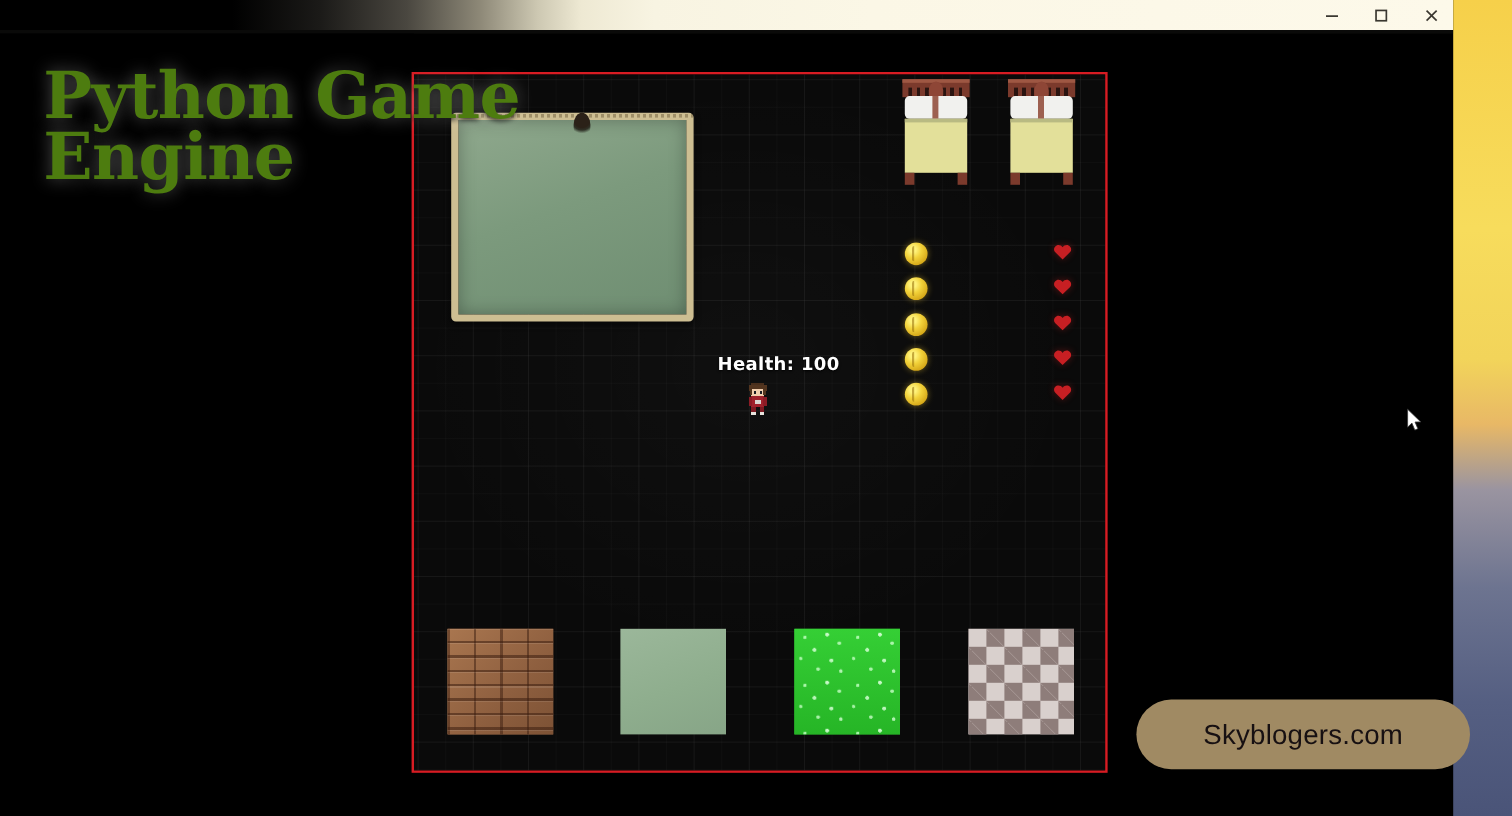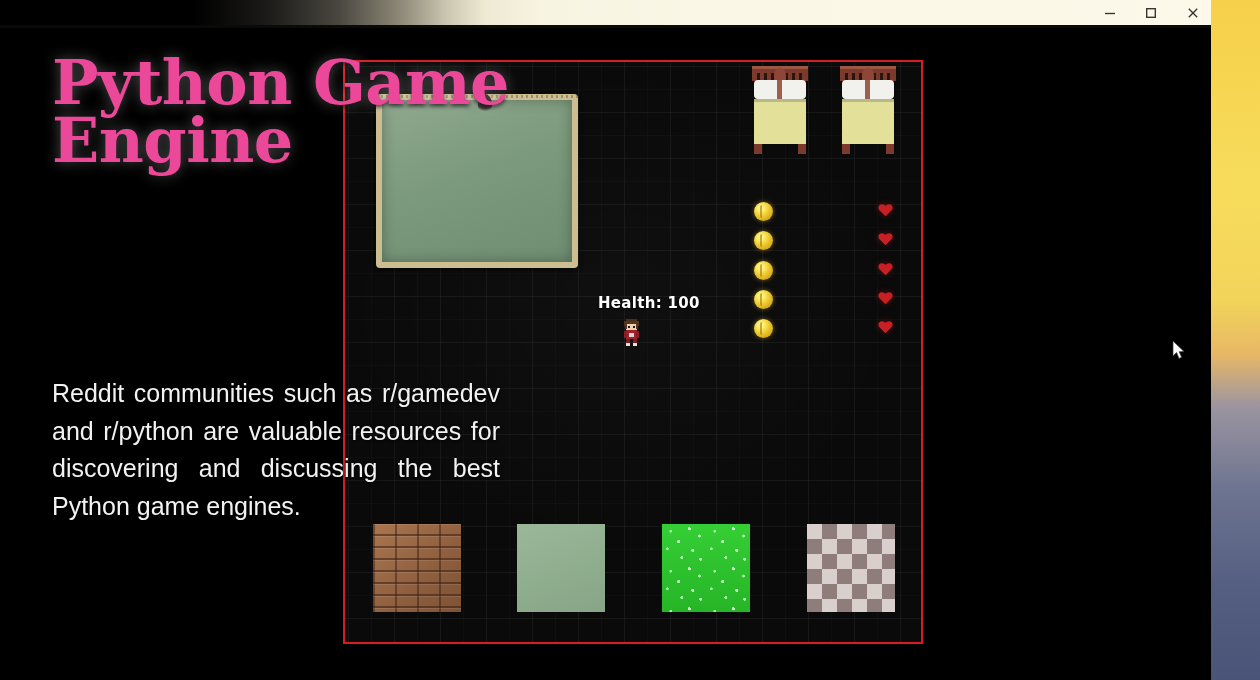--- a/index.html
+++ b/index.html
@@ -88,29 +88,29 @@
   #leftpanel {
     position: absolute;
     left: 0; top: 28px;
     width: 345px;
     height: 652px;
     background: #000;
   }
 
   #hero-title {
     position: absolute;
-    left: 52px;
+    left: 36px;
     top: 54px;
     width: 560px;
     font-family: "DejaVu Serif", serif;
     font-weight: 700;
-    font-size: 62px;
+    font-size: 54px;
     line-height: 0.94;
     letter-spacing: -0.5px;
-    color: #ec4899;
+    color: #4d7c0f;
     text-shadow: 0 0 14px rgba(255,255,255,0.30),
                  0 2px 4px rgba(0,0,0,0.85);
     white-space: pre-line;
     z-index: 40;
     pointer-events: none;
   }
 
   #hero-body {
     position: absolute;
     left: 52px;
@@ -405,21 +405,20 @@
           </svg>
         </span>
       </div>
     </div>
     <div id="titlebar-underline"></div>
 
     <div id="leftpanel"></div>
 
     <h1 id="hero-title">Python Game
 Engine</h1>
-    <p id="hero-body">Reddit communities such as r/gamedev and r/python are valuable resources for discovering and discussing the best Python game engines.</p>
 
     <div id="game-frame">
       <div id="game-grid"></div>
 
       <div id="chalkboard">
         <div id="chalk-hook"></div>
       </div>
 
       <div class="bed" id="bed-1">
         <div class="bed-head"></div>
@@ -492,20 +491,23 @@
       </div>
 
       <div class="tile" id="tile-brick"></div>
       <div class="tile" id="tile-green"></div>
       <div class="tile" id="tile-grass"></div>
       <div class="tile" id="tile-checker"></div>
     </div>
 
   </div>
 
+  <div id="watermark">
+    <span>Skyblogers.com</span>
+  </div>
 
   <div id="cursor">
     <svg width="14" height="20" viewBox="0 0 14 20">
       <path d="M1 1 L1 16 L4.6 12.6 L7 18.4 L9.6 17.3 L7.2 11.7 L12 11.6 Z" fill="#ffffff" stroke="#3a3a3a" stroke-width="0.7"></path>
     </svg>
   </div>
 
 </div>
 
 </body></html>

